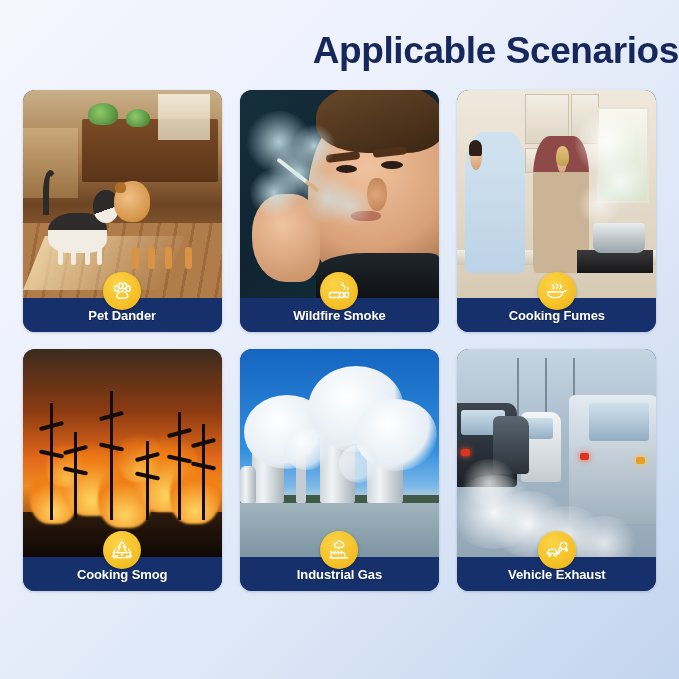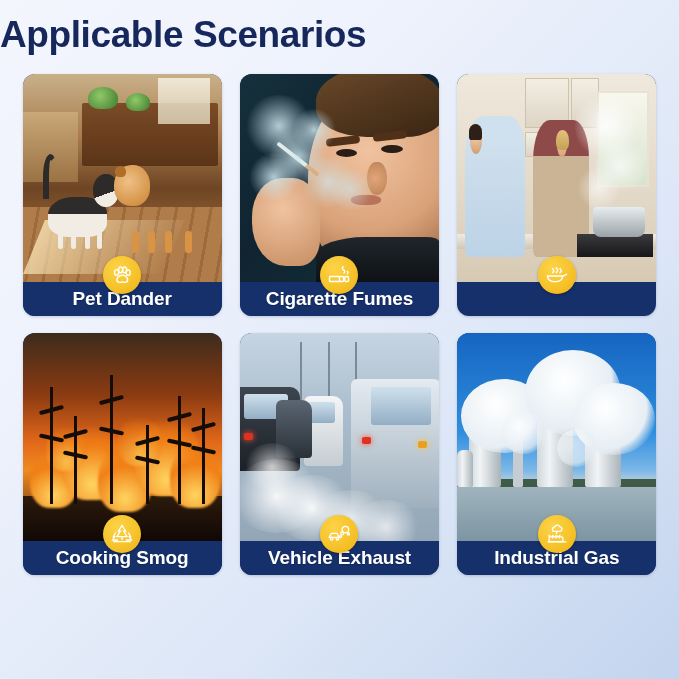--- a/index.html
+++ b/index.html
@@ -20,22 +20,22 @@
     height: 679px;
     position: relative;
     display: flex;
     flex-direction: column;
     align-items: center;
   }
 
   
   .header {
     width: 100%;
-    text-align: left;
-    padding-top: 12px;
+    text-align: right;
+    padding-top: 28px;
   }
 
   .page-title {
     font-size: 37px;
     font-weight: bold;
     color: #16275c;
     letter-spacing: -0.4px;
     line-height: 1.25;
   }
 
@@ -78,21 +78,21 @@
     left: 0; right: 0; bottom: 0;
     height: 34px;
     background: #16306b;
     display: flex;
     align-items: center;
     justify-content: center;
   }
 
   .card-label {
     color: #ffffff;
-    font-size: 19px;
+    font-size: 13px;
     font-weight: bold;
     letter-spacing: -0.1px;
     text-shadow: 0 1px 1px rgba(0,0,0,0.25);
   }
 
   .badge {
     position: absolute;
     left: 50%;
     transform: translateX(-50%);
     bottom: 22px;
@@ -444,21 +444,21 @@
       <div class="badge">
         <svg width="24" height="24" viewBox="0 0 24 24" fill="none" stroke="#fff" stroke-width="1.4">
           <rect x="2.5" y="13.5" width="14" height="5" rx="1"></rect>
           <line x1="12.5" y1="13.5" x2="12.5" y2="18.5"></line>
           <rect x="17.8" y="13.5" width="3.7" height="5" rx="1"></rect>
           <path d="M16.5 10.5c1.6-1 1.6-2.6 0-3.6-1.6-1-1.6-2.6 0-3.4"></path>
           <path d="M20 11c1.3-.9 1.3-2.2 0-3"></path>
         </svg>
       </div>
       <div class="card-footer">
-        <span class="card-label">Cigarette Fumes</span>
+        <span class="card-label">Wildfire Smoke</span>
       </div>
     </div>
 
     <div class="card">
       <div class="card-photo">
         <div class="scene kitchen-bg">
           <div class="cab" style="left:34%; top:2%;  width:22%; height:24%;"></div>
           <div class="cab" style="left:57%; top:2%;  width:14%; height:24%;"></div>
           <div class="cab" style="left:34%; top:28%; width:16%; height:12%;"></div>
           <div class="kwin"></div>
@@ -480,20 +480,23 @@
       </div>
       <div class="badge">
         <svg width="24" height="24" viewBox="0 0 24 24" fill="none" stroke="#fff" stroke-width="1.4">
           <path d="M2.5 13h15c0 3.3-2.7 5.6-6.2 5.6h-2.6C5.2 18.6 2.5 16.3 2.5 13z"></path>
           <line x1="17.5" y1="13.4" x2="22" y2="11.2"></line>
           <path d="M7.5 10.3c0-1.3 1.4-1.3 1.4-2.6S7.5 6.4 7.5 5.1"></path>
           <path d="M11.2 10.3c0-1.5 1.5-1.5 1.5-3s-1.5-1.5-1.5-3"></path>
           <path d="M14.9 10.3c0-1.3 1.4-1.3 1.4-2.6s-1.4-1.3-1.4-2.6"></path>
         </svg>
       </div>
+      <div class="card-footer">
+        <span class="card-label">Cooking Fumes</span>
+      </div>
     </div>
 
     <div class="card">
       <div class="card-photo">
         <div class="scene fire-bg">
           <div class="ground"></div>
           <div class="flame" style="left:4%;  bottom:16%; width:48px; height:60px;"></div>
           <div class="flame" style="left:20%; bottom:20%; width:60px; height:78px;"></div>
           <div class="flame" style="left:38%; bottom:14%; width:54px; height:66px;"></div>
           <div class="flame" style="left:56%; bottom:22%; width:66px; height:80px;"></div>
@@ -517,67 +520,20 @@
           <line x1="3.2" y1="19.6" x2="20.8" y2="19.6"></line>
         </svg>
       </div>
       <div class="card-footer">
         <span class="card-label">Cooking Smog</span>
       </div>
     </div>
 
     <div class="card">
       <div class="card-photo">
-        <div class="scene traffic-bg">
-          <div class="pole" style="left:30%"></div>
-          <div class="pole" style="left:44%"></div>
-          <div class="pole" style="left:58%"></div>
-
-          <div class="car" style="right:-2%; top:22%; width:46%; height:62%;
-               background:linear-gradient(180deg,#e4ebf1,#9fb0bd);"></div>
-          <div class="car-win" style="right:4%; top:26%; width:30%; height:18%;"></div>
-          <div class="taillight" style="right:34%; top:50%;"></div>
-          <div class="taillight" style="right:6%; top:52%; background:#e9a020; box-shadow:0 0 6px #ffc040;"></div>
-
-          <div class="car" style="left:32%; top:30%; width:20%; height:34%;
-               background:linear-gradient(180deg,#f3f5f6,#c5cdd2);"></div>
-          <div class="car-win" style="left:34%; top:33%; width:14%; height:10%;"></div>
-
-          <div class="car" style="left:-4%; top:26%; width:34%; height:40%;
-               background:linear-gradient(180deg,#3d454e,#1b2026);"></div>
-          <div class="car-win" style="left:2%; top:29%; width:22%; height:12%;"></div>
-          <div class="taillight" style="left:2%; top:48%;"></div>
-          <div class="car" style="left:18%; top:32%; width:18%; height:28%;
-               background:linear-gradient(180deg,#5b6672,#2a3138);"></div>
-
-          <div class="exhaust" style="left:-4%; bottom:4%;  width:90px; height:74px;"></div>
-          <div class="exhaust" style="left:16%; bottom:0%;  width:80px; height:66px;"></div>
-          <div class="exhaust" style="left:36%; bottom:-4%; width:76px; height:60px; opacity:.9"></div>
-          <div class="exhaust" style="left:2%;  bottom:24%; width:56px; height:48px; opacity:.75"></div>
-          <div class="exhaust" style="left:56%; bottom:-6%; width:70px; height:54px; opacity:.8"></div>
-        </div>
-      </div>
-      <div class="badge">
-        <svg width="24" height="24" viewBox="0 0 24 24" fill="none" stroke="#fff" stroke-width="1.3">
-          <path d="M1.5 15.4h11.2M2.4 15.4l1.5-3.2c.2-.5.6-.8 1.1-.8h4.6c.5 0 .9.3 1.1.8l1.3 3.2"></path>
-          <circle cx="4.6" cy="16.7" r="1.3"></circle>
-          <circle cx="10.4" cy="16.7" r="1.3"></circle>
-          <circle cx="18.4" cy="7.6" r="3.3"></circle>
-          <circle cx="15.2" cy="11.4" r="1.5"></circle>
-          <circle cx="13.6" cy="14.6" r="1"></circle>
-          <circle cx="21.4" cy="12" r="1.1"></circle>
-        </svg>
-      </div>
-      <div class="card-footer">
-        <span class="card-label">Vehicle Exhaust</span>
-      </div>
-    </div>
-
-    <div class="card">
-      <div class="card-photo">
         <div class="scene ind-bg">
           <div class="water"></div>
           <div class="bank"></div>
           <div class="tower" style="left:6%;  width:16%; height:34%;"></div>
           <div class="tower" style="left:40%; width:18%; height:40%;"></div>
           <div class="tower" style="left:64%; width:18%; height:38%;"></div>
           <div class="tower" style="left:0%;  width:8%;  height:18%;"></div>
           <div class="tower" style="left:28%; width:5%;  height:26%; background:#c6cdd2;"></div>
           <div class="cloud" style="left:2%;  top:22%; width:86px; height:74px;"></div>
           <div class="cloud" style="left:34%; top:8%;  width:96px; height:86px;"></div>
@@ -592,14 +548,61 @@
           <path d="M4.2 19.6v-6l3.4 2v-2l3.4 2v-2l3.4 2v-2l3.4 2v4z"></path>
           <line x1="2.6" y1="19.8" x2="21.4" y2="19.8"></line>
           <line x1="11.6" y1="9.6" x2="11.6" y2="12"></line>
         </svg>
       </div>
       <div class="card-footer">
         <span class="card-label">Industrial Gas</span>
       </div>
     </div>
 
+    <div class="card">
+      <div class="card-photo">
+        <div class="scene traffic-bg">
+          <div class="pole" style="left:30%"></div>
+          <div class="pole" style="left:44%"></div>
+          <div class="pole" style="left:58%"></div>
+
+          <div class="car" style="right:-2%; top:22%; width:46%; height:62%;
+               background:linear-gradient(180deg,#e4ebf1,#9fb0bd);"></div>
+          <div class="car-win" style="right:4%; top:26%; width:30%; height:18%;"></div>
+          <div class="taillight" style="right:34%; top:50%;"></div>
+          <div class="taillight" style="right:6%; top:52%; background:#e9a020; box-shadow:0 0 6px #ffc040;"></div>
+
+          <div class="car" style="left:32%; top:30%; width:20%; height:34%;
+               background:linear-gradient(180deg,#f3f5f6,#c5cdd2);"></div>
+          <div class="car-win" style="left:34%; top:33%; width:14%; height:10%;"></div>
+
+          <div class="car" style="left:-4%; top:26%; width:34%; height:40%;
+               background:linear-gradient(180deg,#3d454e,#1b2026);"></div>
+          <div class="car-win" style="left:2%; top:29%; width:22%; height:12%;"></div>
+          <div class="taillight" style="left:2%; top:48%;"></div>
+          <div class="car" style="left:18%; top:32%; width:18%; height:28%;
+               background:linear-gradient(180deg,#5b6672,#2a3138);"></div>
+
+          <div class="exhaust" style="left:-4%; bottom:4%;  width:90px; height:74px;"></div>
+          <div class="exhaust" style="left:16%; bottom:0%;  width:80px; height:66px;"></div>
+          <div class="exhaust" style="left:36%; bottom:-4%; width:76px; height:60px; opacity:.9"></div>
+          <div class="exhaust" style="left:2%;  bottom:24%; width:56px; height:48px; opacity:.75"></div>
+          <div class="exhaust" style="left:56%; bottom:-6%; width:70px; height:54px; opacity:.8"></div>
+        </div>
+      </div>
+      <div class="badge">
+        <svg width="24" height="24" viewBox="0 0 24 24" fill="none" stroke="#fff" stroke-width="1.3">
+          <path d="M1.5 15.4h11.2M2.4 15.4l1.5-3.2c.2-.5.6-.8 1.1-.8h4.6c.5 0 .9.3 1.1.8l1.3 3.2"></path>
+          <circle cx="4.6" cy="16.7" r="1.3"></circle>
+          <circle cx="10.4" cy="16.7" r="1.3"></circle>
+          <circle cx="18.4" cy="7.6" r="3.3"></circle>
+          <circle cx="15.2" cy="11.4" r="1.5"></circle>
+          <circle cx="13.6" cy="14.6" r="1"></circle>
+          <circle cx="21.4" cy="12" r="1.1"></circle>
+        </svg>
+      </div>
+      <div class="card-footer">
+        <span class="card-label">Vehicle Exhaust</span>
+      </div>
+    </div>
+
   </div>
 </div>
 
 </body></html>

